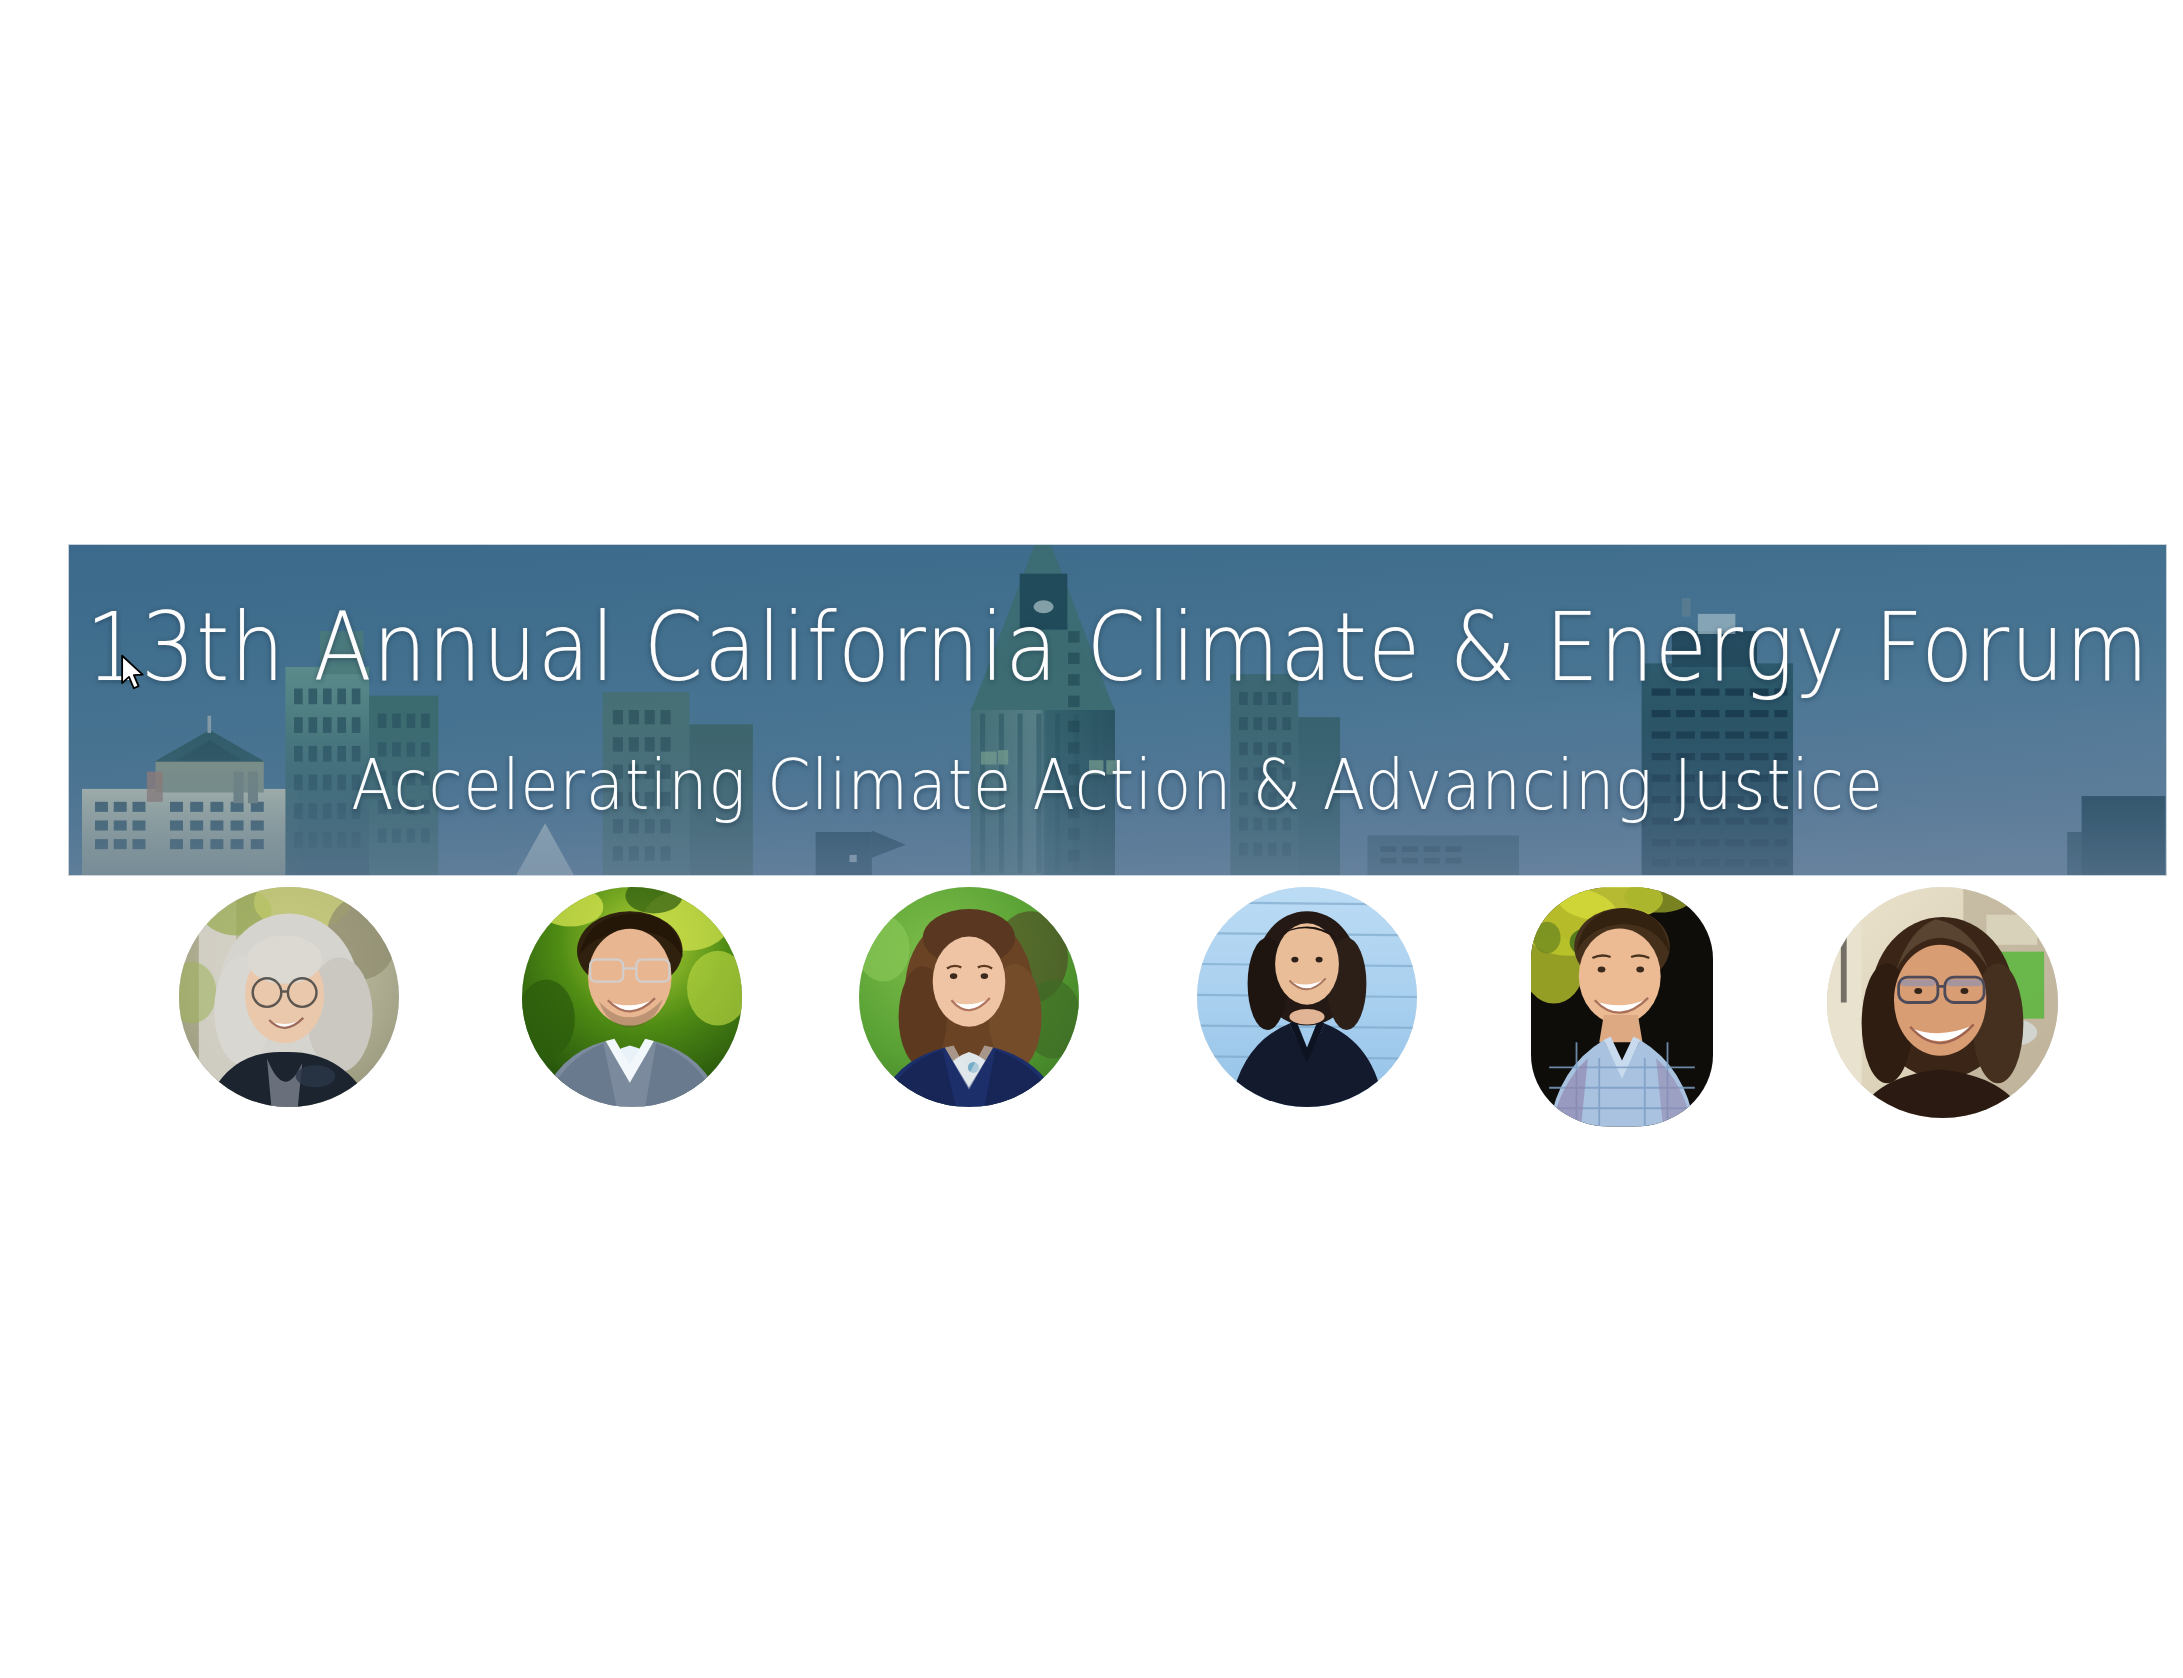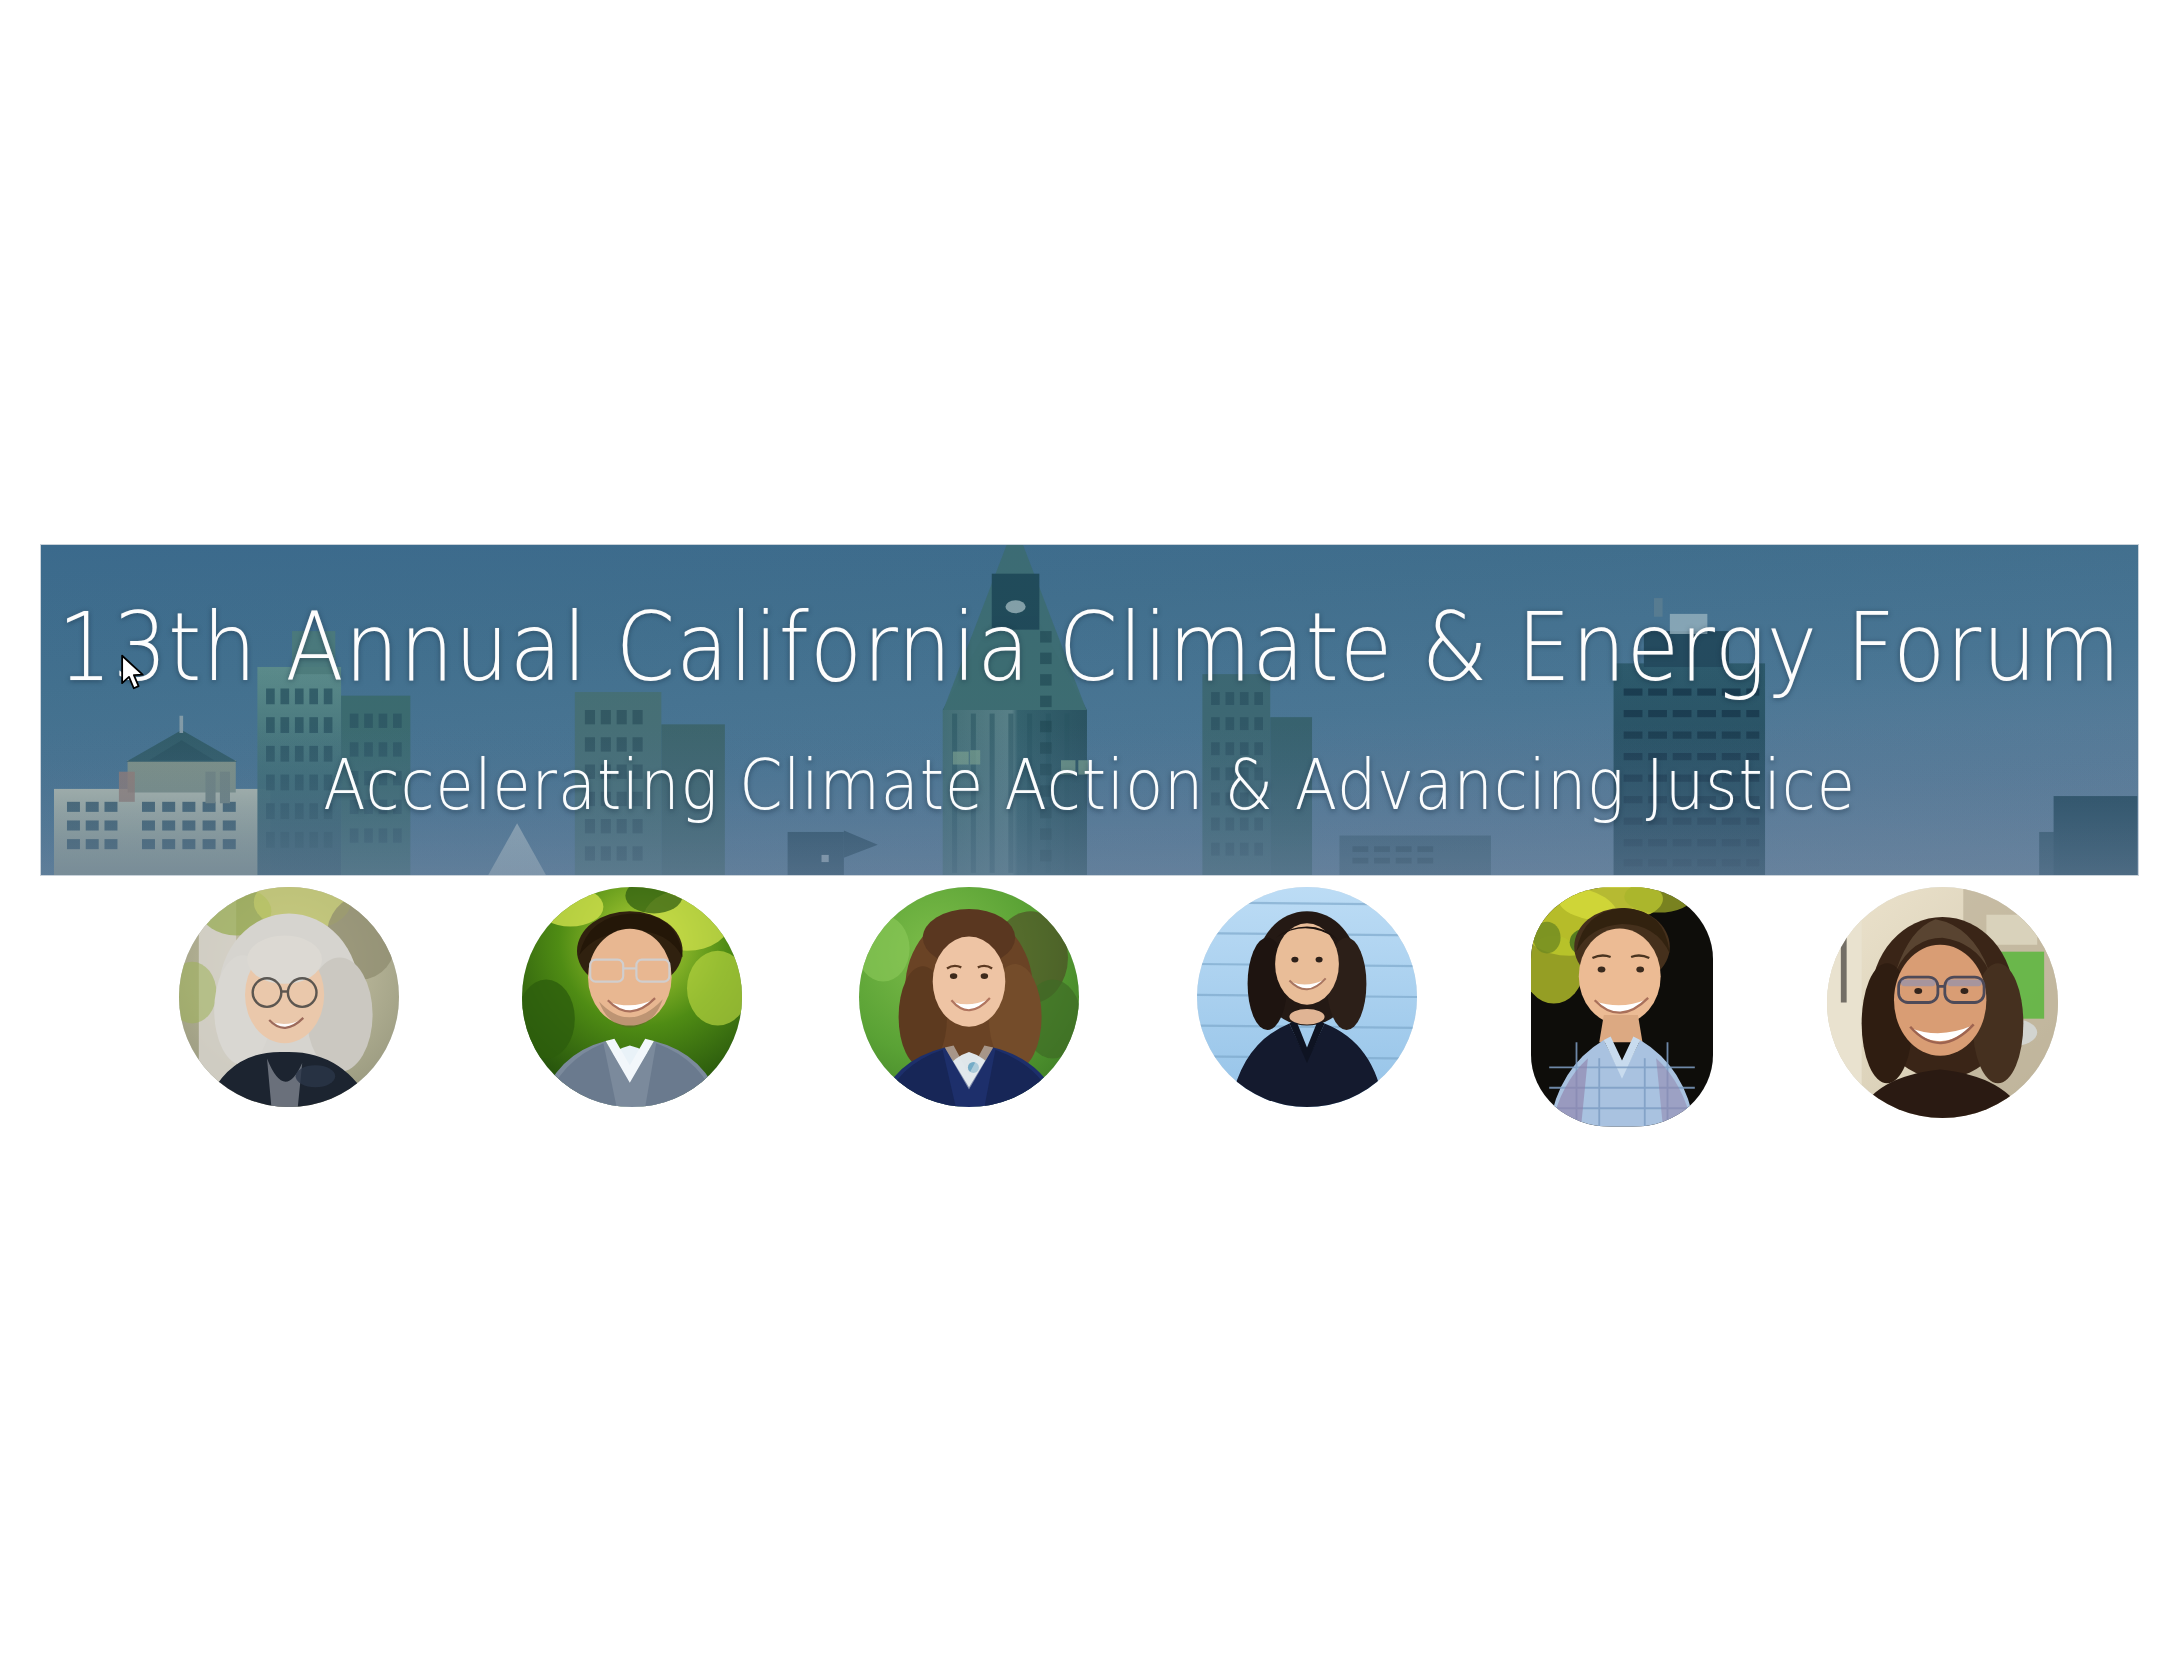--- a/index.html
+++ b/index.html
@@ -7,21 +7,21 @@
     width:2183px;height:1679px;
     background:#ffffff;
     font-family:"Liberation Sans", sans-serif;
     overflow:hidden;
     position:relative;
   }
 
   
   .banner{
     position:absolute;
-    left:40px; top:544px;
+    left:68px; top:544px;
     width:2099px; height:332px;
     overflow:hidden;
     border:0.7px solid #c9d2da;
     box-sizing:border-box;
     background:#4a7291;
   }
   .banner-sky{
     position:absolute; inset:0;
     background:linear-gradient(175deg,#3d6c8e 0%, #43718f 28%, #4b7795 55%, #5c7f9c 78%, #6f8aa4 100%);
   }

